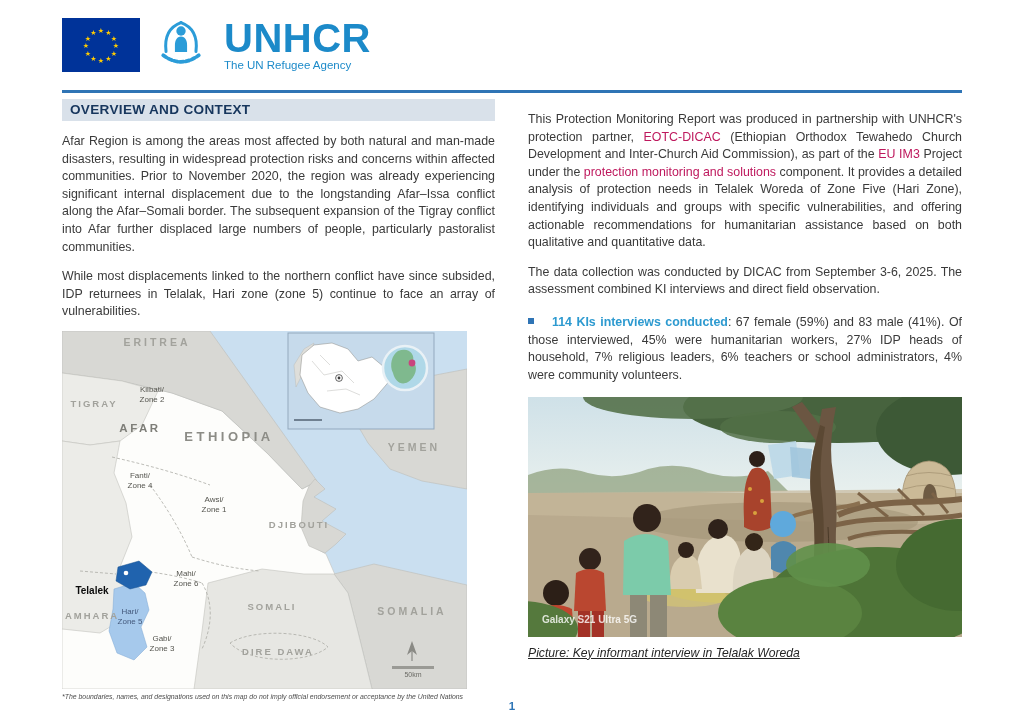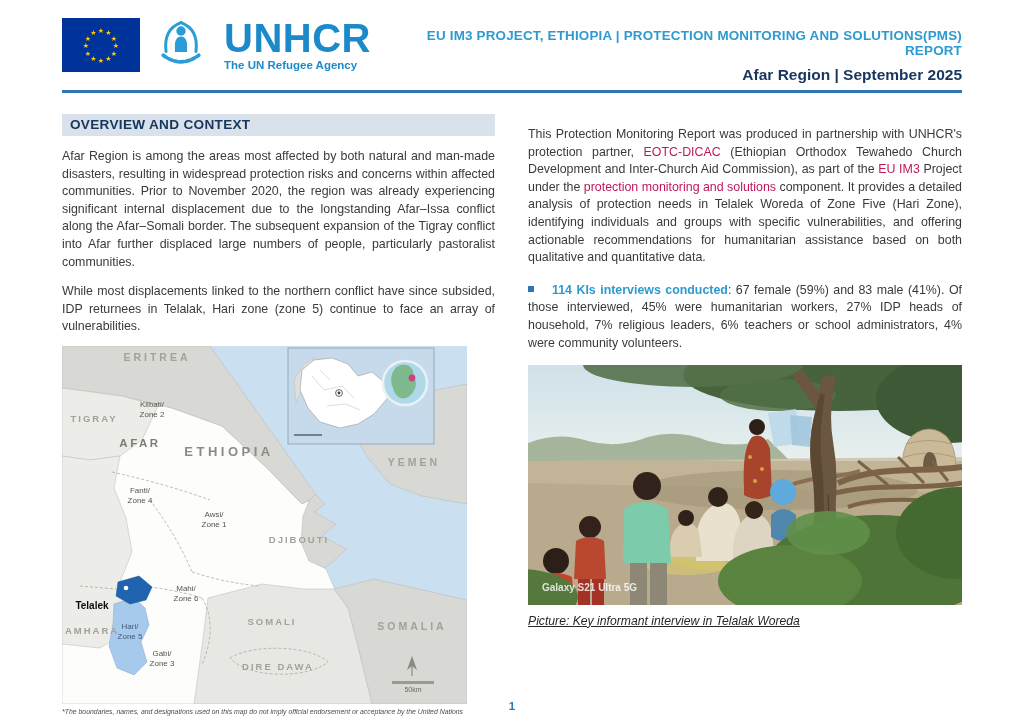--- a/index.html
+++ b/index.html
@@ -3,27 +3,27 @@
 <meta charset="utf-8">
 <style>
   html,body{margin:0;padding:0;background:#fff;}
   .page{position:relative;width:1024px;height:724px;background:#ffffff;overflow:hidden;
         font-family:"Liberation Sans",sans-serif;}
   
   .header{position:absolute;left:62px;right:62px;top:14px;height:72px;display:flex;align-items:flex-start;}
   .logos{display:flex;align-items:center;gap:12px;padding-top:2px;}
   .wordmark-block{display:flex;flex-direction:column;line-height:1;margin-left:2px;}
   .wordmark{font-size:40px;font-weight:800;color:#1C8AC9;letter-spacing:.5px;}
-  .tagline{font-size:11.5px;font-weight:700;color:#1C8AC9;margin-top:2px;}
+  .tagline{font-size:11.5px;font-weight:400;color:#1C8AC9;margin-top:2px;}
   .titles{flex:1;text-align:right;padding-top:14px;}
   .title1{color:#2E9AD0;font-weight:700;font-size:13.4px;letter-spacing:.2px;}
   .title2{color:#17365D;font-weight:700;font-size:15.5px;margin-top:8px;}
   .divider{position:absolute;left:62px;right:62px;top:90px;border-top:3px solid #2F74B5;}
   
-  .columns{position:absolute;left:62px;top:114px;width:900px;display:flex;gap:33px;}
+  .columns{position:absolute;left:62px;top:99px;width:900px;display:flex;gap:33px;}
   .col-left{width:433px;}
   .col-right{width:434px;}
   .hbar{background:#D9E1EA;color:#17365D;font-weight:800;font-size:13.6px;
         padding:3px 8px 4px;letter-spacing:.3px;}
   .hbar.fit{display:inline-block;}
   p.body{font-size:12.4px;line-height:1.42;color:#3A3A3A;text-align:justify;margin:12px 0 0;}
   .hl{color:#be185d;font-weight:400;}
   .bullet{margin-top:15px;font-size:12.4px;line-height:1.42;color:#3A3A3A;text-align:justify;}
   .bullet .sq{display:inline-block;width:6px;height:6px;background:#2F74B5;margin-right:18px;
               vertical-align:2px;}
@@ -78,24 +78,20 @@
           <path d="M12,41 Q31,55 50,41" stroke-width="4" stroke-dasharray="4,2.4"></path>
         </g>
         <circle cx="31" cy="15" r="5" fill="#2B9CD8"></circle>
         <path d="M31,21 c-4.5,0 -6.5,4.5 -6.5,9 v7.5 h13 v-7.5 c0,-4.5 -2,-9 -6.5,-9 z" fill="#2B9CD8"></path>
       </svg>
       <div class="wordmark-block">
         <span class="wordmark">UNHCR</span>
         <span class="tagline">The UN Refugee Agency</span>
       </div>
     </div>
-    <div class="titles">
-      <div class="title1">EU IM3 PROJECT, ETHIOPIA | PROTECTION MONITORING AND SOLUTIONS(PMS) REPORT</div>
-      <div class="title2">Afar Region | September 2025</div>
-    </div>
   </div>
   <div class="divider"></div>
 
   <div class="columns">
 
     <div class="col-left">
       <div class="hbar">OVERVIEW AND CONTEXT</div>
       <p class="body">Afar Region is among the areas most affected by both natural and man-made disasters, resulting in widespread protection risks and concerns within affected communities. Prior to November 2020, the region was already experiencing significant internal displacement due to the longstanding Afar–Issa conflict along the Afar–Somali border. The subsequent expansion of the Tigray conflict into Afar further displaced large numbers of people, particularly pastoralist communities.</p>
       <p class="body">While most displacements linked to the northern conflict have since subsided, IDP returnees in Telalak, Hari zone (zone 5) continue to face an array of vulnerabilities.</p>
 
@@ -184,20 +180,21 @@
           <text x="100" y="310" text-anchor="middle" class="m-zone">Gabi/</text>
           <text x="100" y="320" text-anchor="middle" class="m-zone">Zone 3</text>
           <text x="30" y="263" text-anchor="middle" class="m-telalek">Telalek</text>
         </svg>
       </div>
       <div class="map-footnote">*The boundaries, names, and designations used on this map do not imply official endorsement or acceptance by the United Nations</div>
     </div>
 
     <div class="col-right">
       <p class="body"><span>This Protection Monitoring Report was produced in partnership with UNHCR's protection partner, </span><span class="hl">EOTC-DICAC</span><span> (Ethiopian Orthodox Tewahedo Church Development and Inter-Church Aid Commission), as part of the </span><span class="hl">EU IM3</span><span> Project under the </span><span class="hl">protection monitoring and solutions</span><span> component. It provides a detailed analysis of protection needs in Telalek Woreda of Zone Five (Hari Zone), identifying individuals and groups with specific vulnerabilities, and offering actionable recommendations for humanitarian assistance based on both qualitative and quantitative data.</span></p>
+      <p class="body">The data collection was conducted by DICAC from September 3-6, 2025. The assessment combined KI interviews and direct field observation.</p>
 
       <p class="bullet"><span class="sq"></span><span class="lead">114 KIs interviews conducted</span><span>: 67 female (59%) and 83 male (41%). Of those interviewed, 45% were humanitarian workers, 27% IDP heads of household, 7% religious leaders, 6% teachers or school administrators, 4% were community volunteers.</span></p>
 
       
       <div class="photo-wrap">
         <svg width="434" height="240" viewBox="0 0 434 240">
           <defs>
             <linearGradient id="sky" x1="0" y1="0" x2="0" y2="1">
               <stop offset="0" stop-color="#CFE1E8"></stop>
                 <stop offset="1" stop-color="#EEF3EF"></stop>

